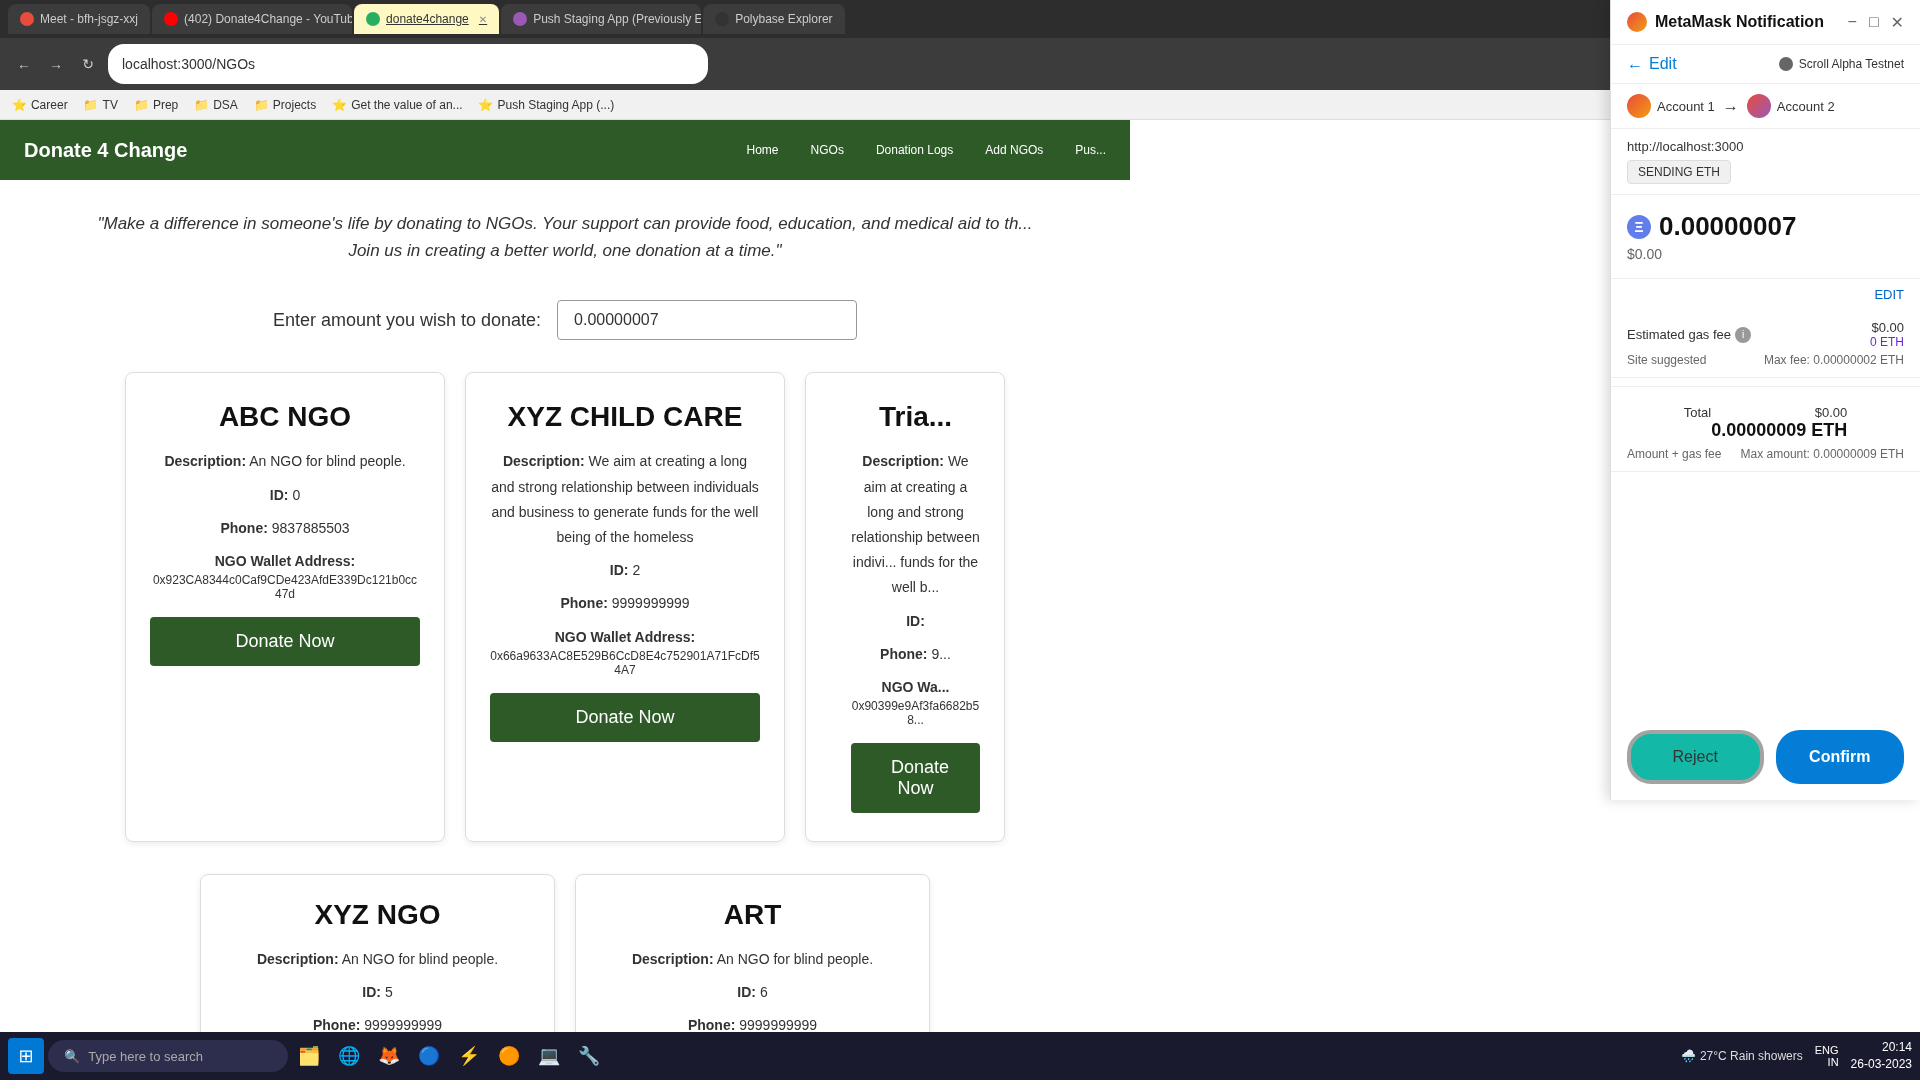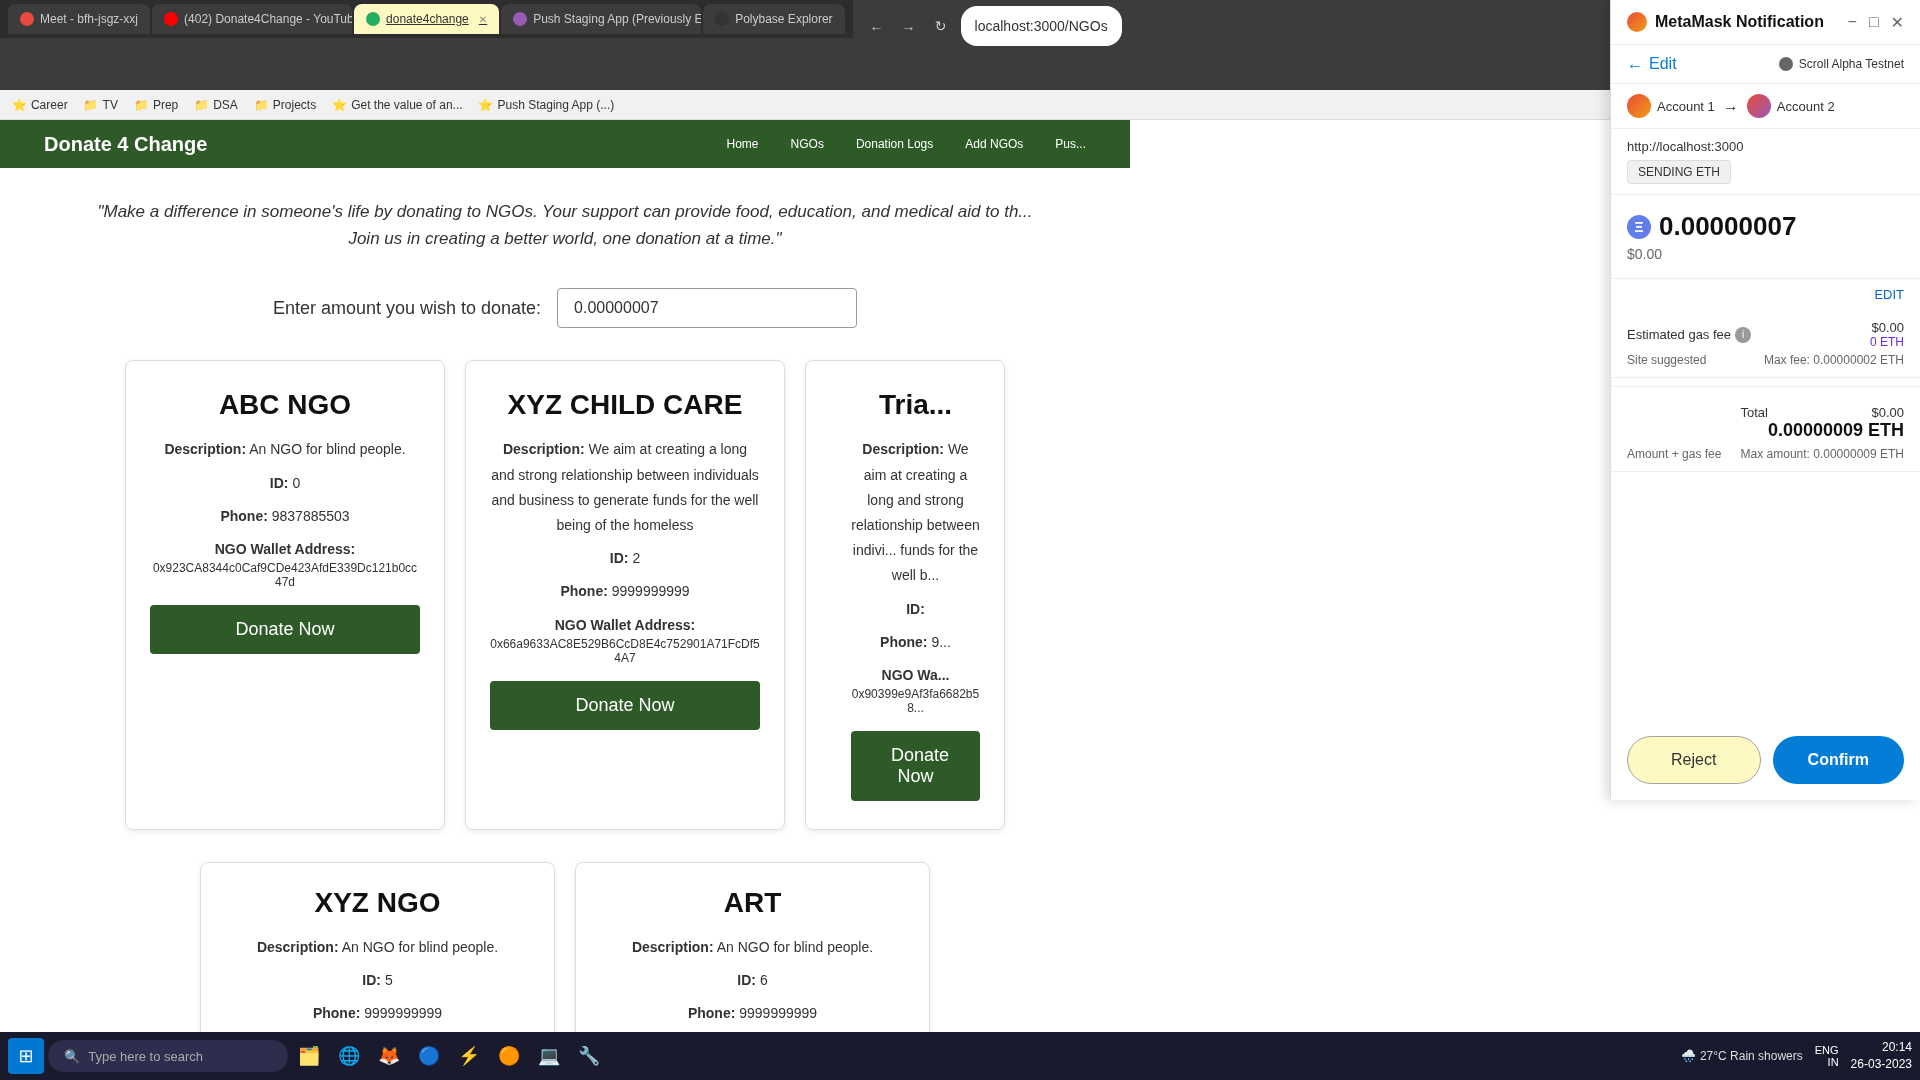--- a/index.html
+++ b/index.html
@@ -3,21 +3,21 @@
   <meta charset="utf-8">
   <style>
     * { box-sizing: border-box; margin: 0; padding: 0; }
     body { font-family: Arial, sans-serif; background: #fff; width: 1920px; height: 1080px; overflow: hidden; position: relative; }
 
     
     .browser-chrome {
       background: #3c3c3c;
       height: 90px;
       display: flex;
-      flex-direction: row;
+      flex-direction: column;
     }
     .tabs-bar {
       display: flex;
       align-items: center;
       height: 38px;
       background: #2d2d2d;
       padding: 0 8px;
       gap: 2px;
     }
     .tab {
@@ -110,24 +110,24 @@
       left: 0;
       width: 1130px;
       bottom: 0;
       background: #fff;
       overflow: hidden;
     }
 
     
     .site-nav {
       background: #2d5a27;
-      height: 48px;
-      display: flex;
-      align-items: center;
-      padding: 0 44px;
+      height: 60px;
+      display: flex;
+      align-items: center;
+      padding: 0 24px;
     }
     .site-logo {
       color: #fff;
       font-size: 20px;
       font-weight: bold;
       margin-right: auto;
     }
     .nav-links {
       display: flex;
       gap: 32px;
@@ -400,42 +400,42 @@
       border: none;
       border-top: 1px solid #eee;
       margin: 8px 0;
     }
     .mm-total-section {
       padding: 10px 16px;
       border-bottom: 1px solid #eee;
     }
     .mm-total-row {
       display: flex;
-      justify-content: flex-end;
+      justify-content: center;
       font-size: 13px;
       color: #333;
       margin-bottom: 6px;
     }
     .mm-total-eth {
       font-size: 18px;
       font-weight: bold;
       color: #111;
     }
     .mm-actions {
       display: flex;
       gap: 12px;
       padding: 16px;
       margin-top: auto;
     }
     .mm-reject-btn {
       flex: 1;
       padding: 14px;
-      border: 1px solid #a3a3a3;
+      border: 4px solid #a3a3a3;
       border-radius: 24px;
-      background: #fef9c3;
+      background: #14b8a6;
       font-size: 16px;
       cursor: pointer;
       color: #333;
     }
     .mm-confirm-btn {
       flex: 1;
       padding: 14px;
       border: none;
       border-radius: 24px;
       background: #037dd6;

